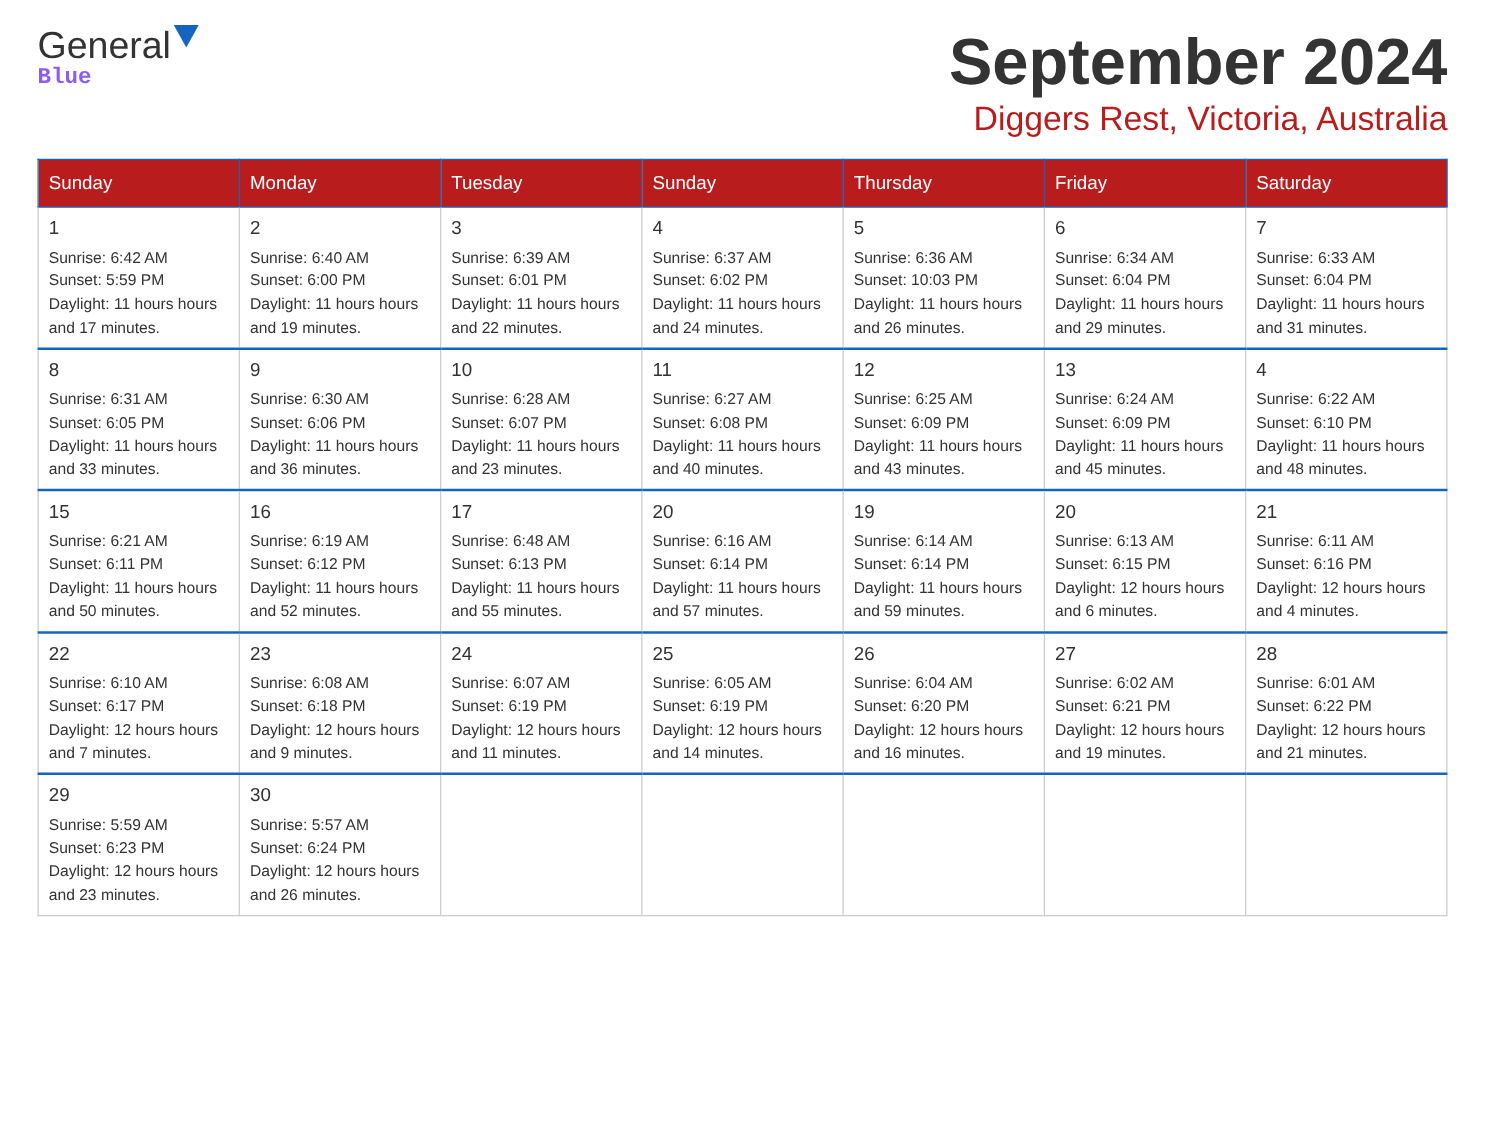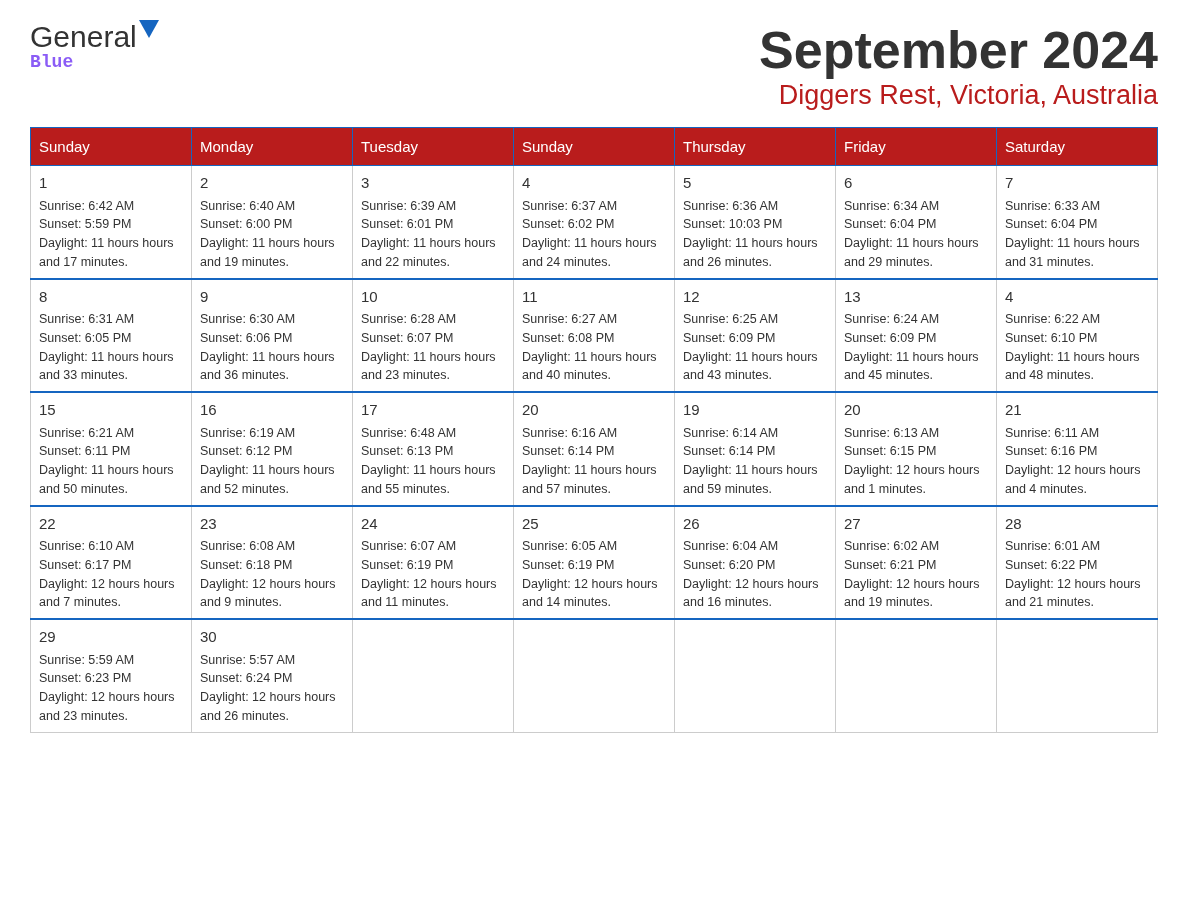--- a/index.html
+++ b/index.html
@@ -265,21 +265,21 @@
         <span class="day-info">Sunrise: 6:14 AM</span><br>
         <span class="day-info">Sunset: 6:14 PM</span><br>
         <span class="day-info">Daylight: 11 hours hours</span><br>
         <span class="day-info">and 59 minutes.</span>
       </td>
         <td>
         <span class="day-number">20</span>
         <span class="day-info">Sunrise: 6:13 AM</span><br>
         <span class="day-info">Sunset: 6:15 PM</span><br>
         <span class="day-info">Daylight: 12 hours hours</span><br>
-        <span class="day-info">and 1 minutes.</span>
+        <span class="day-info">and 6 minutes.</span>
       </td>
         <td>
         <span class="day-number">21</span>
         <span class="day-info">Sunrise: 6:11 AM</span><br>
         <span class="day-info">Sunset: 6:16 PM</span><br>
         <span class="day-info">Daylight: 12 hours hours</span><br>
         <span class="day-info">and 4 minutes.</span>
       </td>
       </tr>
       <tr class="row-separator">

